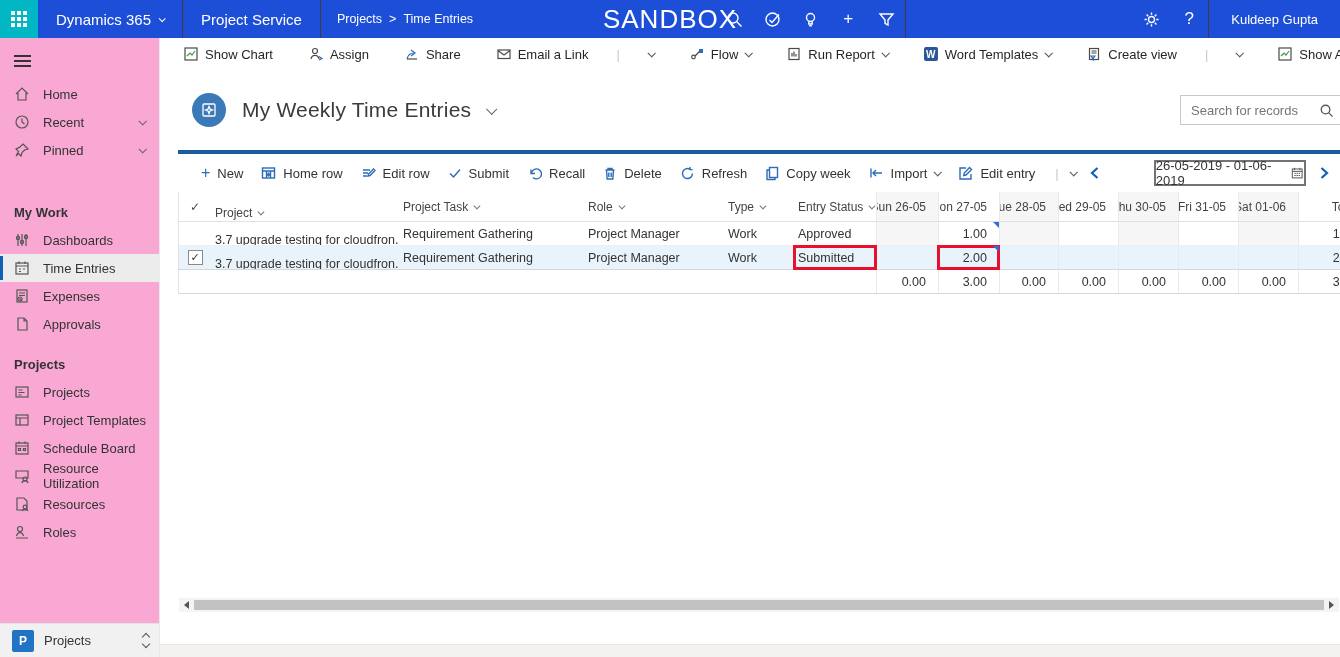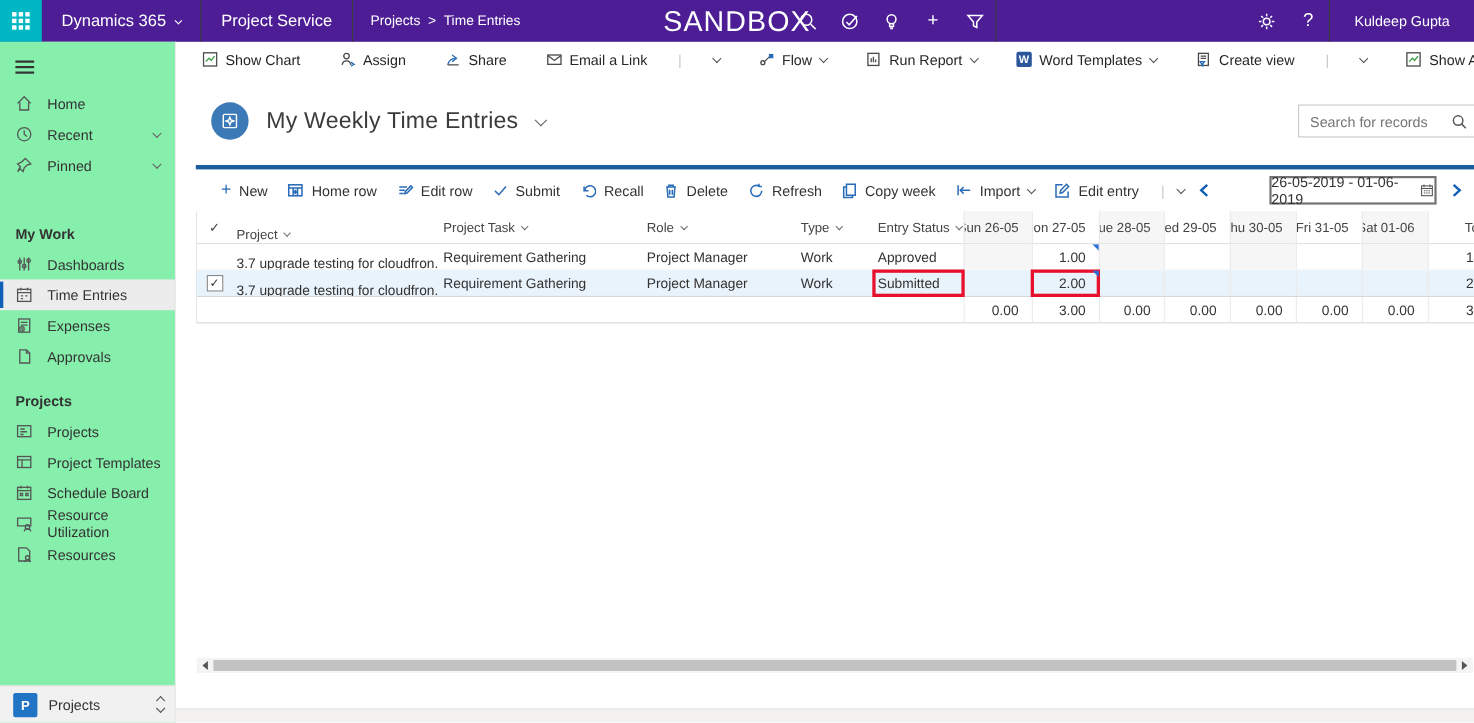--- a/index.html
+++ b/index.html
@@ -1,40 +1,40 @@
 <!DOCTYPE html>
 <html><head>
 <meta charset="utf-8">
 <style>
   * { margin:0; padding:0; box-sizing:border-box; }
   html,body { width:1340px; height:657px; overflow:hidden;
     font-family:"Liberation Sans","DejaVu Sans",sans-serif; background:#fff; color:#333; }
 
   
-  .topbar { position:relative; height:38px; background:#4c1d95; display:flex; align-items:stretch; color:#fff; }
+  .topbar { position:relative; height:38px; background:#1d4ed8; display:flex; align-items:stretch; color:#fff; }
   .waffle { width:38px; background:#00b7c3; display:flex; align-items:center; justify-content:center; cursor:pointer; }
   .waffle-grid { display:grid; grid-template-columns:repeat(3,4px); grid-template-rows:repeat(3,4px); gap:2px; }
   .waffle-grid i { background:#fff; }
   .tb-item { display:flex; align-items:center; padding:0 18px; font-size:15px; gap:8px; white-space:nowrap; }
   .tb-sep { width:1px; background:#3c3c3c; margin:0; }
   .breadcrumb { display:flex; align-items:center; gap:7px; font-size:12.5px; padding:0 16px; }
   .sandbox { position:absolute; left:0; right:0; top:0; bottom:0; display:flex; align-items:center; justify-content:center;
     font-size:26px; font-weight:300; letter-spacing:1px; pointer-events:none; }
   .tb-right { margin-left:auto; display:flex; align-items:stretch; }
   .tb-icon { width:38px; display:flex; align-items:center; justify-content:center; cursor:pointer; font-size:17px; font-weight:300; }
   .tb-icon svg { stroke:#fff; fill:none; stroke-width:1.4; }
   .tb-user { display:flex; align-items:center; padding:0 22px; font-size:13px; }
   .chev { display:inline-block; width:6px; height:6px; border-right:1.4px solid currentColor; border-bottom:1.4px solid currentColor; transform:rotate(45deg) translateY(-1px); }
   .chev.sm { width:5px; height:5px; }
 
   
   .shell { display:flex; height:619px; }
 
   
-  .sidebar { position:relative; width:160px; background:#86efac; border-right:1px solid #eaeaea; flex:none; font-size:13px; }
+  .sidebar { position:relative; width:160px; background:#f9a8d4; border-right:1px solid #eaeaea; flex:none; font-size:13px; }
   .hamburger { padding:14px 0 10px 14px; cursor:pointer; }
   .hamburger i { display:block; width:17px; height:2px; background:#333; margin:3px 0; }
   .nav-item { display:flex; align-items:center; height:28px; padding:0 10px 0 14px; gap:13px; color:#333; cursor:pointer; }
   .nav-item svg { flex:none; stroke:#555; fill:none; stroke-width:1.2; }
   .nav-item .spacer { flex:1; }
   .nav-item .chev { color:#666; margin-right:4px; }
   .nav-gap { height:22px; }
   .nav-section { height:28px; display:flex; align-items:center; padding-left:14px; font-weight:700; font-size:13px; color:#333; margin-top:12px; }
   .nav-item.selected { background:#ececec; position:relative; }
   .nav-item.selected::before { content:""; position:absolute; left:0; top:2px; bottom:2px; width:3px; background:#1160b7; }
@@ -288,20 +288,27 @@
         </svg>
       <span>Resource Utilization</span>
     </div>
     <div class="nav-item">
       <svg width="16" height="16" viewBox="0 0 16 16">
           <path d="M3 2h7l3 3v9H3V2z"></path>
           <circle cx="11" cy="11" r="1.8"></circle>
           <path d="M8.2 15c.3-1.4 1.4-2.1 2.8-2.1s2.5.7 2.8 2.1"></path>
         </svg>
       <span>Resources</span>
+    </div>
+    <div class="nav-item">
+      <svg width="16" height="16" viewBox="0 0 16 16">
+          <circle cx="6" cy="5" r="2.5"></circle>
+          <path d="M2.5 12c.5-2.3 1.9-3.4 3.5-3.4S9 9.7 9.5 12M2 14h12"></path>
+        </svg>
+      <span>Roles</span>
     </div>
     <div class="side-bottom">
       <span class="p-tile">P</span>
       <span>Projects</span>
       <span class="switch">
           <i class="up"></i>
           <i class="dn"></i>
         </span>
     </div>
   </div>

